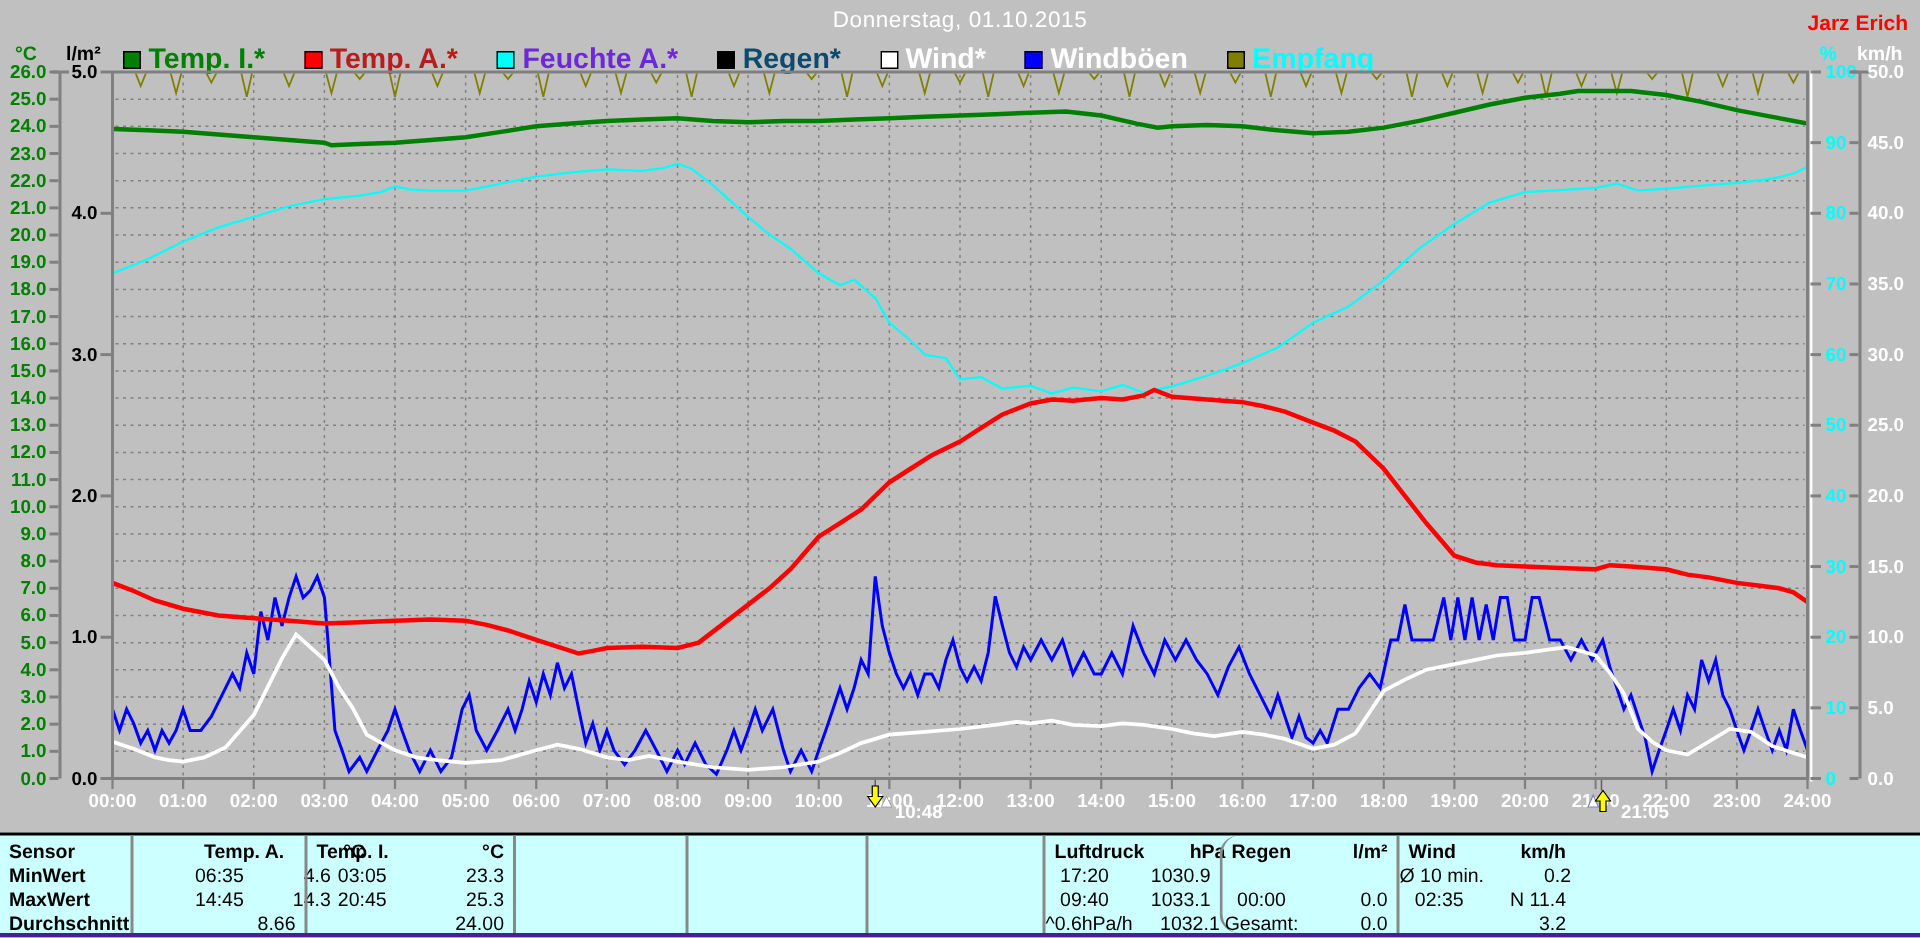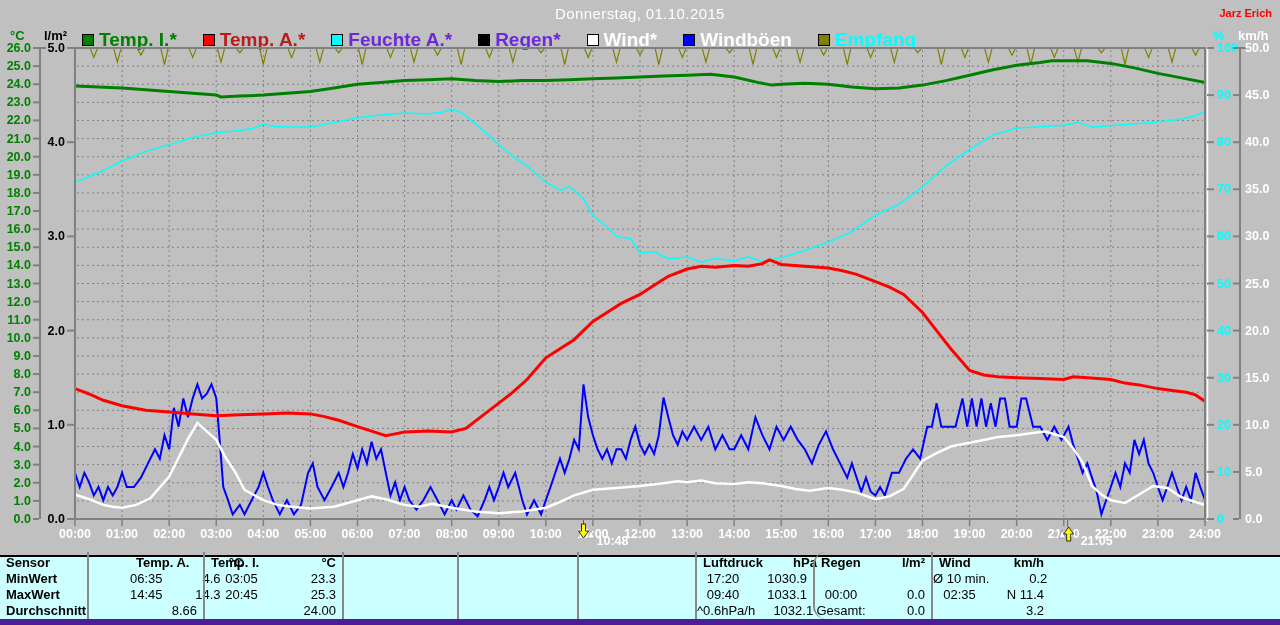--- a/index.html
+++ b/index.html
@@ -1,35 +1,35 @@
 <!DOCTYPE html>
 <html><head>
 <meta charset="utf-8">
 <style>
   html,body{margin:0;padding:0;background:#c0c0c0;}
   .app{position:relative;width:1280px;height:625px;background:#c0c0c0;overflow:hidden;
        font-family:"Liberation Sans",sans-serif;}
   .title{position:absolute;top:5px;left:0;width:100%;text-align:center;color:#ffffff;
          font-size:15px;letter-spacing:.4px;}
-  .user{position:absolute;top:7px;right:8px;color:#ff0000;font-size:11px;font-weight:bold;}
+  .user{position:absolute;top:7px;right:8px;color:#ff0000;font-size:14px;font-weight:bold;}
   .axhdr{position:absolute;top:28px;font-size:13px;font-weight:bold;}
   #hdr-c{left:10px;color:#008000;}
   #hdr-lm2{left:44px;color:#000000;}
   #hdr-pct{left:1213px;color:#00ffff;}
   #hdr-kmh{left:1238px;color:#ffffff;}
   #legend{position:absolute;left:82px;top:29px;display:flex;gap:26px;align-items:center;}
   .lg-item{display:flex;align-items:center;gap:5px;font-size:19px;font-weight:bold;white-space:nowrap;}
   .lg-sq{width:10px;height:10px;border:1px solid #000;display:inline-block;flex:none;}
   #chart{position:absolute;left:0;top:0;}
   #chart text{font-family:"Liberation Sans",sans-serif;font-size:12.5px;font-weight:bold;}
   .tk-temp{fill:#008000;} .tk-rain{fill:#000000;} .tk-pct{fill:#00ffff;}
   .tk-kmh{fill:#ffffff;} .tk-time{fill:#ffffff;} .mk-label{fill:#ffffff;}
   #table{position:absolute;left:0;top:555px;width:1280px;height:70px;background:#ccffff;
-         border-top:2px solid #000;border-bottom:6px solid #4c1d95;box-sizing:border-box;
-         display:flex;color:#000;font-size:13px;line-height:16px;align-items:flex-end;}
+         border-top:2px solid #000;border-bottom:3px solid #4c1d95;box-sizing:border-box;
+         display:flex;color:#000;font-size:13px;line-height:16px;}
   .tbl-labels{width:87px;flex:none;padding:3px 0 0 6px;box-sizing:border-box;}
   .tbl-labels div{height:16px;font-weight:bold;}
   .tbl-group{flex:none;border-left:2px solid #888;padding-top:3px;box-sizing:border-box;}
   .tg-row{height:16px;display:flex;align-items:baseline;}
   .tg-name{flex:1;padding-left:6px;font-weight:bold;white-space:nowrap;}
   .tg-unit{width:54px;text-align:right;padding-right:6px;font-weight:bold;flex:none;}
   .tg-time{flex:1;text-align:center;white-space:nowrap;}
   .tg-val{width:58px;text-align:right;padding-right:6px;flex:none;white-space:nowrap;}
   .tbl-fill{flex:1;}
 </style>
@@ -53,21 +53,21 @@
       <span class="lg-item">
         <span class="lg-sq" style="background: rgb(255, 0, 0);"></span>
         <span style="color: #b91c1c;">Temp. A.*</span>
       </span>
       <span class="lg-item">
         <span class="lg-sq" style="background: rgb(0, 255, 255);"></span>
         <span style="color: #6d28d9;">Feuchte A.*</span>
       </span>
       <span class="lg-item">
         <span class="lg-sq" style="background: rgb(0, 0, 0);"></span>
-        <span style="color: #6d28d9; text-align: right;">Regen*</span>
+        <span style="color: #0c4a6e; text-align: right;">Regen*</span>
       </span>
       <span class="lg-item">
         <span class="lg-sq" style="background: rgb(255, 255, 255);"></span>
         <span style="color: rgb(255, 255, 255);">Wind*</span>
       </span>
       <span class="lg-item">
         <span class="lg-sq" style="background: rgb(0, 0, 255);"></span>
         <span style="color: rgb(255, 255, 255);">Windböen</span>
       </span>
       <span class="lg-item">

